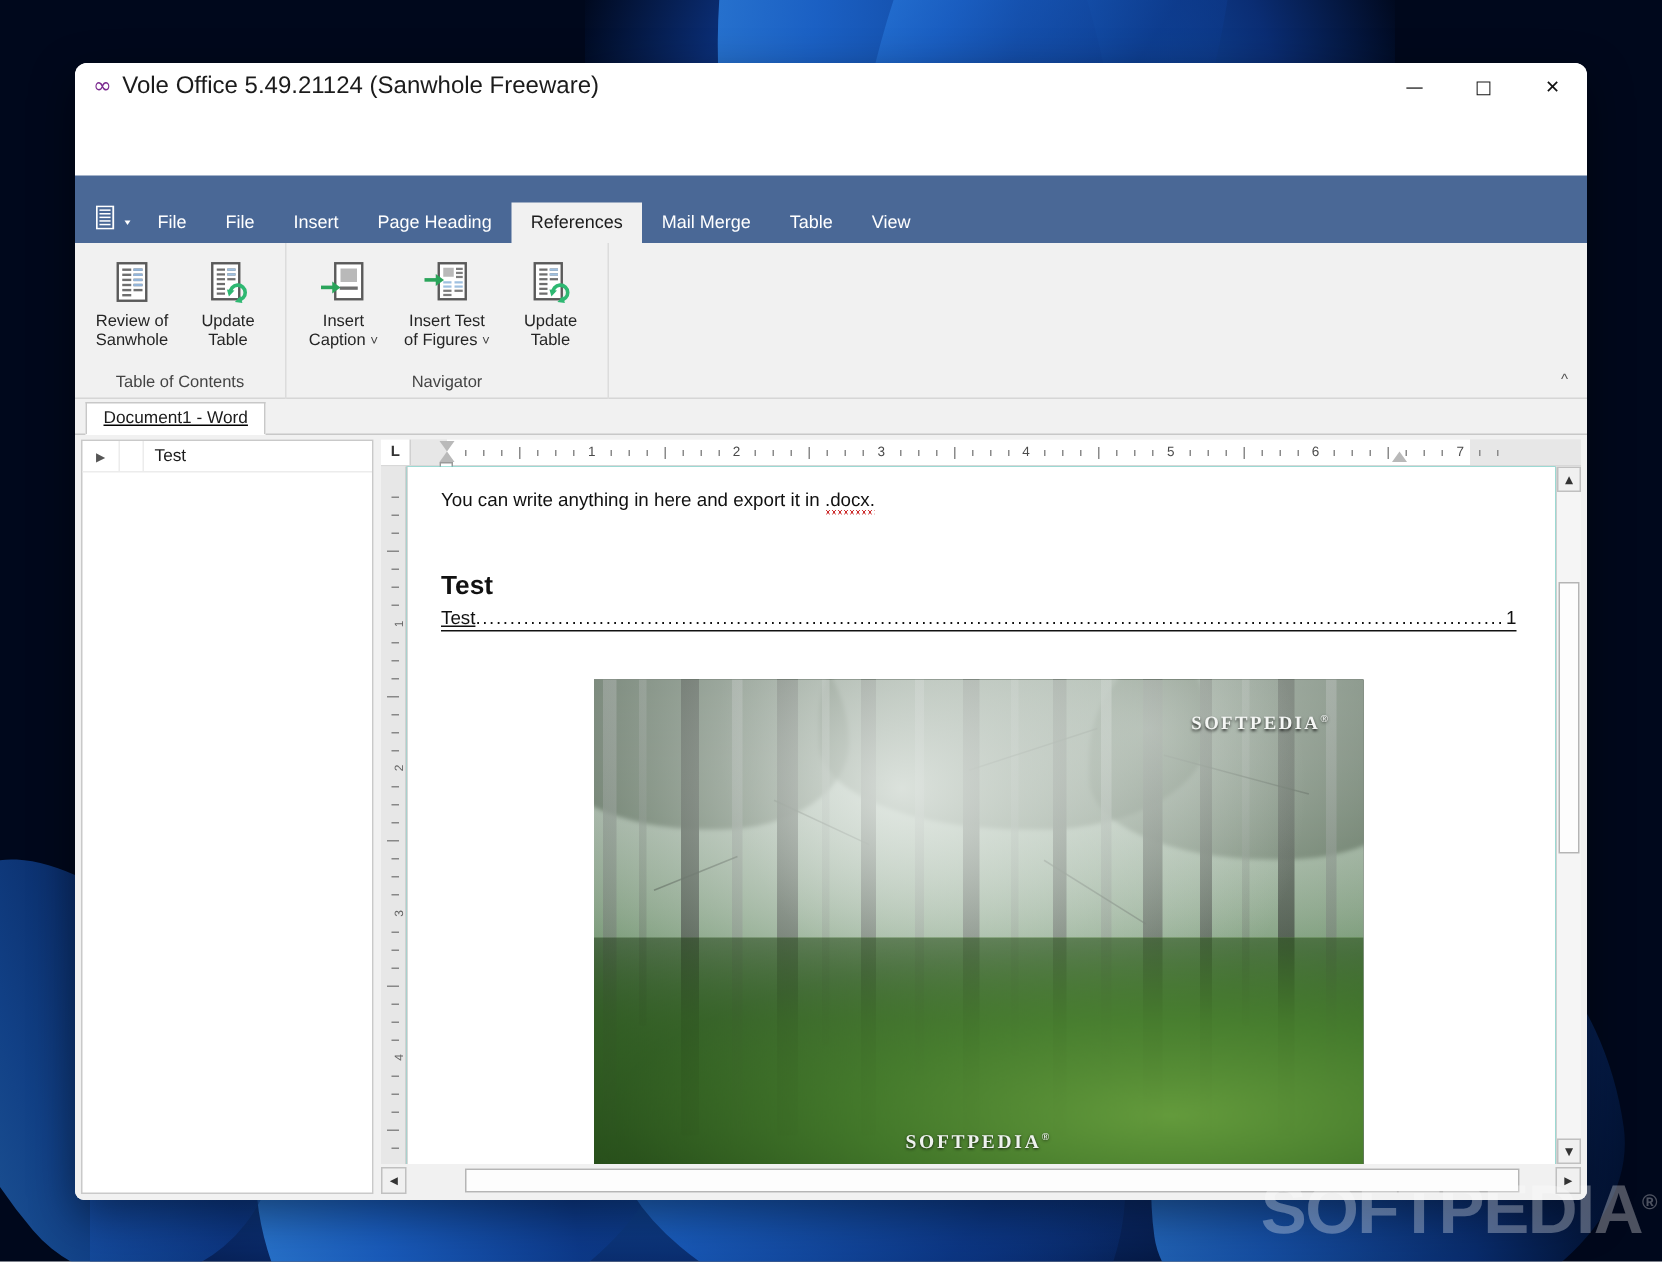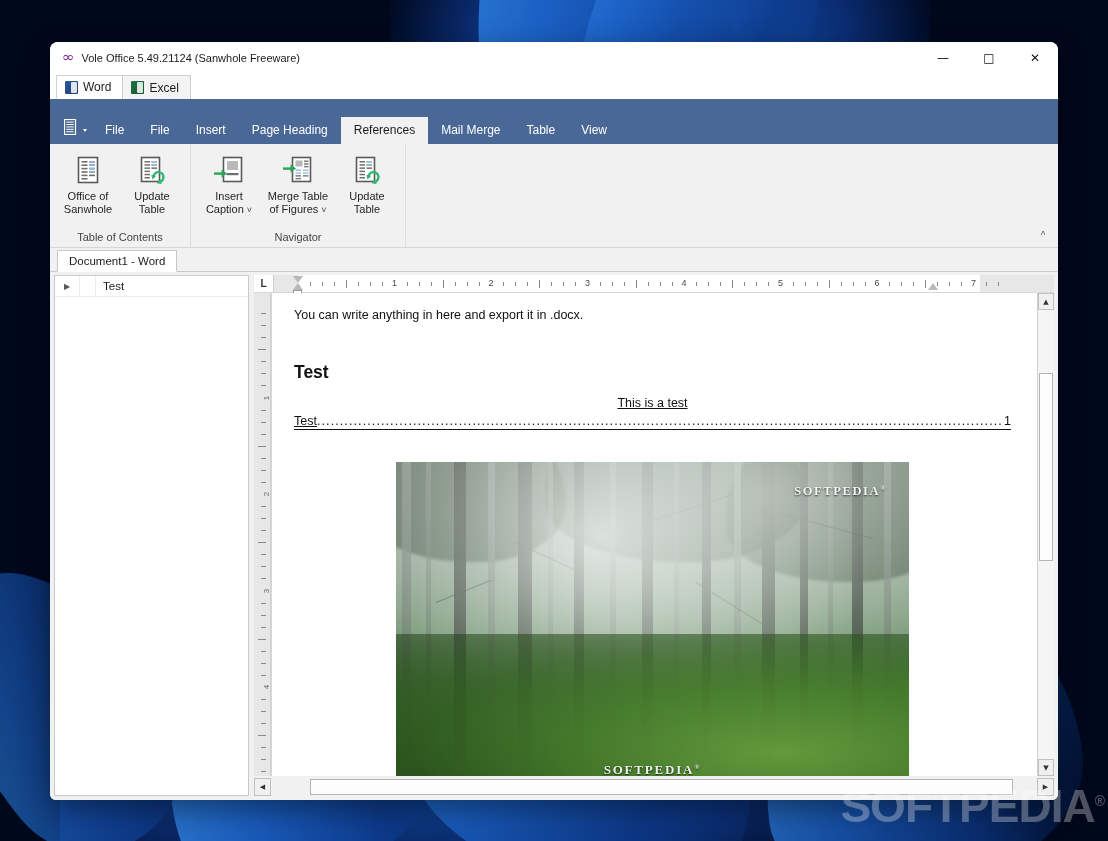--- a/index.html
+++ b/index.html
@@ -55,21 +55,21 @@
     display: flex; align-items: center;
     background: #ffffff;
     flex: none;
   }
   #app-glyph {
     margin-left: 12px; margin-right: 7px;
     color: #7b2a8f; font-size: 15px; line-height: 1;
     font-family: "DejaVu Sans", sans-serif;
   }
   #title-text {
-    font-size: 11px; color: #1b1b1b;
+    font-size: 16px; color: #1b1b1b;
     white-space: nowrap;
   }
   #wincontrols {
     margin-left: auto; display: flex; height: 31px;
   }
   .wc {
     width: 46px; height: 31px;
     display: flex; align-items: center; justify-content: center;
     font-size: 12px; color: #111; cursor: default;
     font-family: "DejaVu Sans", sans-serif;
@@ -111,20 +111,21 @@
   .mini-ico.word::before { background: repeating-linear-gradient(to bottom,#2b579a 0 1.2px,transparent 1.2px 2.6px); }
   .mini-ico.excel::before { background: repeating-linear-gradient(to bottom,#217346 0 1.2px,transparent 1.2px 2.6px); }
 
   
   #ribbon-tabrow {
     background: #4a6896;
     height: 45px;
     display: flex; align-items: flex-end;
     padding-left: 8px;
     flex: none;
+    margin-top: 44px;
   }
   #ribbon-menu-btn {
     width: 34px; height: 32px;
     display: flex; align-items: center; justify-content: center;
     gap: 2px; color: #fff; margin-bottom: 1px;
   }
   .rib-tab {
     font-size: 12px; color: #ffffff;
     padding: 6px 13px 7px;
     margin-bottom: 0;
@@ -171,20 +172,21 @@
     color: #555; font-size: 10px;
   }
 
   
   #doctabs {
     height: 24px; background: #f1f1f1;
     display: flex; align-items: flex-end;
     padding-left: 7px;
     border-bottom: 1px solid #c8c8c8;
     flex: none;
+    text-decoration: underline;
   }
   #doctab {
     font-size: 11.5px; color: #1b1b1b;
     padding: 4px 11px 4px;
     background: #ffffff;
     border: 1px solid #c8c8c8;
     border-bottom: 1px solid #ffffff;
     margin-bottom: -1px;
   }
 
@@ -495,30 +497,20 @@
   <div id="titlebar">
     <span id="app-glyph">∞</span>
     <span id="title-text">Vole Office 5.49.21124 (Sanwhole Freeware)</span>
     <div id="wincontrols">
       <div class="wc">—</div>
       <div class="wc">□</div>
       <div class="wc close">✕</div>
     </div>
   </div>
 
-  <div id="apptabs">
-    <div class="apptab active">
-      <span class="mini-ico word"></span>
-      <span>Word</span>
-    </div>
-    <div class="apptab">
-      <span class="mini-ico excel"></span>
-      <span>Excel</span>
-    </div>
-  </div>
 
   <div id="ribbon-tabrow">
     <div id="ribbon-menu-btn">
       <svg width="15" height="16" viewBox="0 0 15 16" aria-hidden="true">
         <rect x="0.5" y="0.5" width="11" height="15" fill="none" stroke="#ffffff" stroke-width="1.2"></rect>
         <g fill="#ffffff">
           <rect x="2.3" y="2.6" width="7.4" height="1"></rect>
           <rect x="2.3" y="5" width="7.4" height="1"></rect>
           <rect x="2.3" y="7.4" width="7.4" height="1"></rect>
           <rect x="2.3" y="9.8" width="7.4" height="1"></rect>
@@ -560,21 +552,21 @@
               </g>
               <g fill="#93b4d8">
                 <rect x="17" y="7" width="6" height="1.6"></rect>
                   <rect x="17" y="10.4" width="6" height="1.6"></rect>
                 <rect x="17" y="13.8" width="6" height="1.6"></rect>
                   <rect x="17" y="17.2" width="6" height="1.6"></rect>
               </g>
             </svg>
           </span>
           <span class="rbtn-label">
-            <span>Office of</span><br><span>Sanwhole</span>
+            <span>Review of</span><br><span>Sanwhole</span>
           </span>
         </div>
 
         <div class="rbtn">
           <span class="rbtn-ico">
             <svg width="32" height="32" viewBox="0 0 32 32">
               <rect x="5.5" y="3.5" width="18" height="24" fill="#fff" stroke="#5a5a5a" stroke-width="1.6"></rect>
               <g fill="#6e6e6e">
                 <rect x="8.5" y="7" width="5.5" height="1.5"></rect>
                   <rect x="15.5" y="7" width="5.5" height="1.5"></rect>
@@ -648,21 +640,21 @@
                   <rect x="21" y="21.1" width="5.5" height="1.5"></rect>
                 <rect x="13.5" y="23.9" width="5.5" height="1.5"></rect>
               </g>
               <g fill="#2aa45a">
                 <rect x="1" y="13.4" width="9" height="2.4"></rect>
                 <polygon points="8.5,10.6 14,14.6 8.5,18.6"></polygon>
               </g>
             </svg>
           </span>
           <span class="rbtn-label">
-            <span>Merge Table</span><br>
+            <span>Insert Test</span><br>
             <span>of Figures</span>
             <span style="font-size:9px;color:#444;">˅</span>
           </span>
         </div>
 
         <div class="rbtn">
           <span class="rbtn-ico">
             <svg width="32" height="32" viewBox="0 0 32 32">
               <rect x="5.5" y="3.5" width="18" height="24" fill="#fff" stroke="#5a5a5a" stroke-width="1.6"></rect>
               <g fill="#6e6e6e">
@@ -834,21 +826,20 @@
         <div id="doc-main">
           <div id="doc-scrollwrap">
 
             <div id="doc-canvas">
               <div id="page">
 
                 <div class="doc-para"><span>You can write anything in here and export it in </span><span class="squiggle">.docx.</span></div>
 
                 <div id="doc-heading">Test</div>
 
-                <div id="toc-title">This is a test</div>
 
                 <div id="toc-entry">
                   <span class="toc-label">Test</span>
                   <span class="toc-dots">...........................................................................................................................................................................</span>
                   <span class="toc-page">1</span>
                 </div>
 
                 <div id="doc-figure">
                   <div class="forest-layer" id="forest-base"></div>
 

